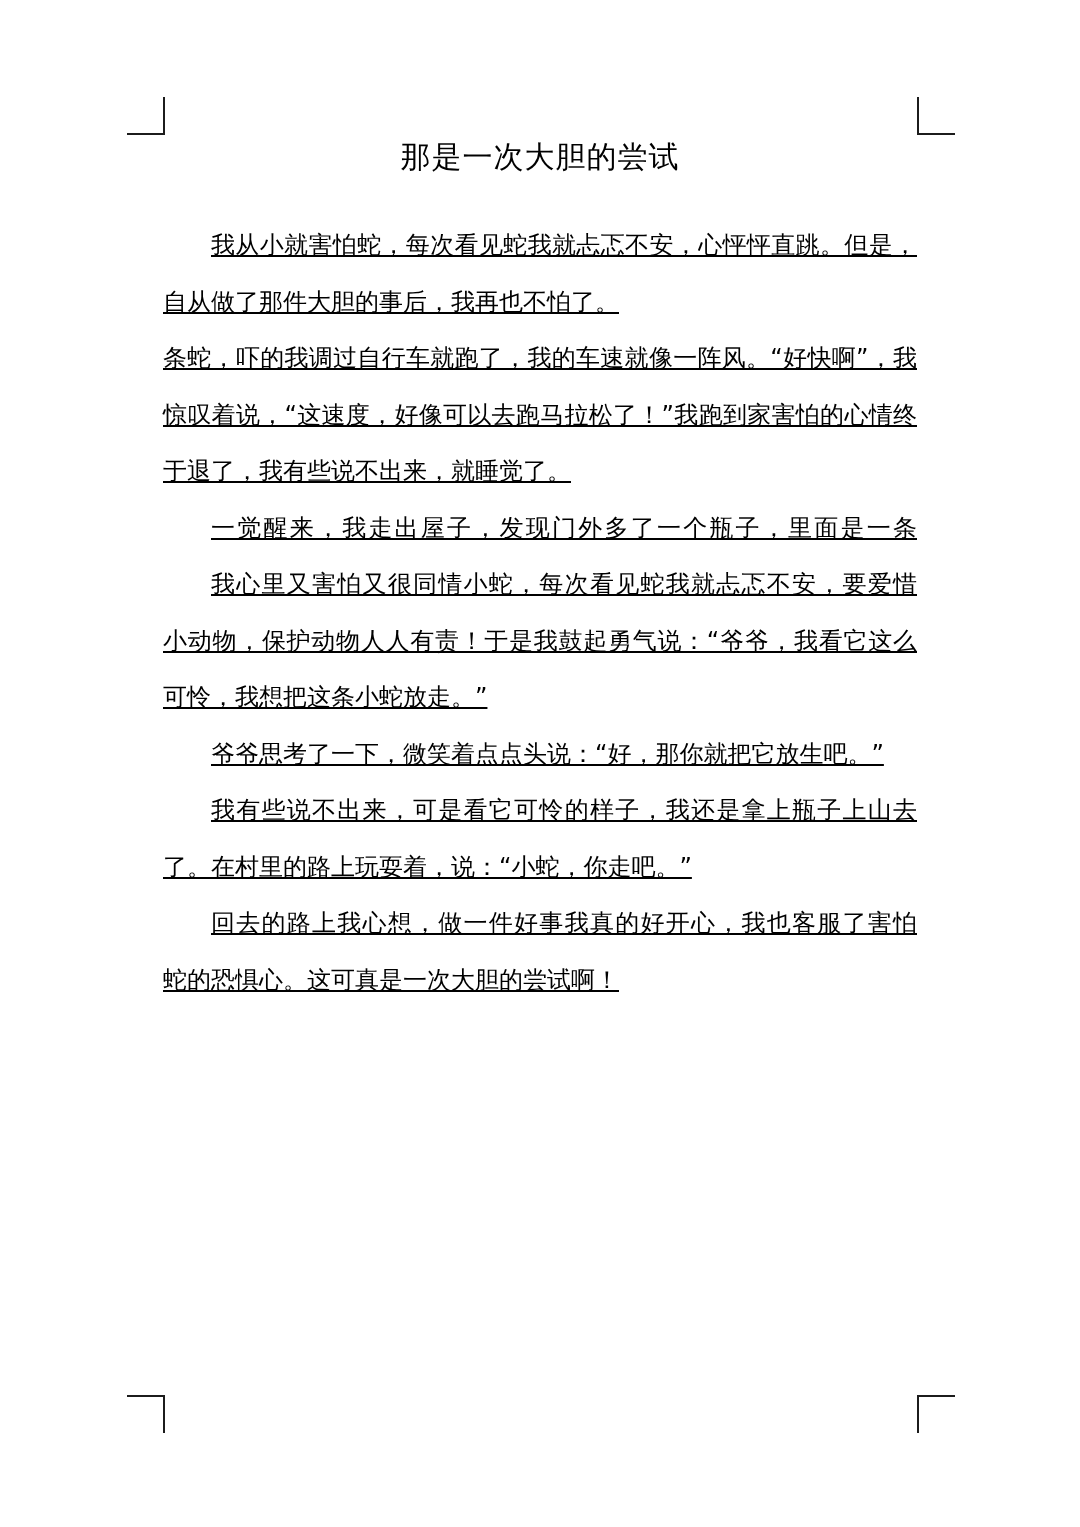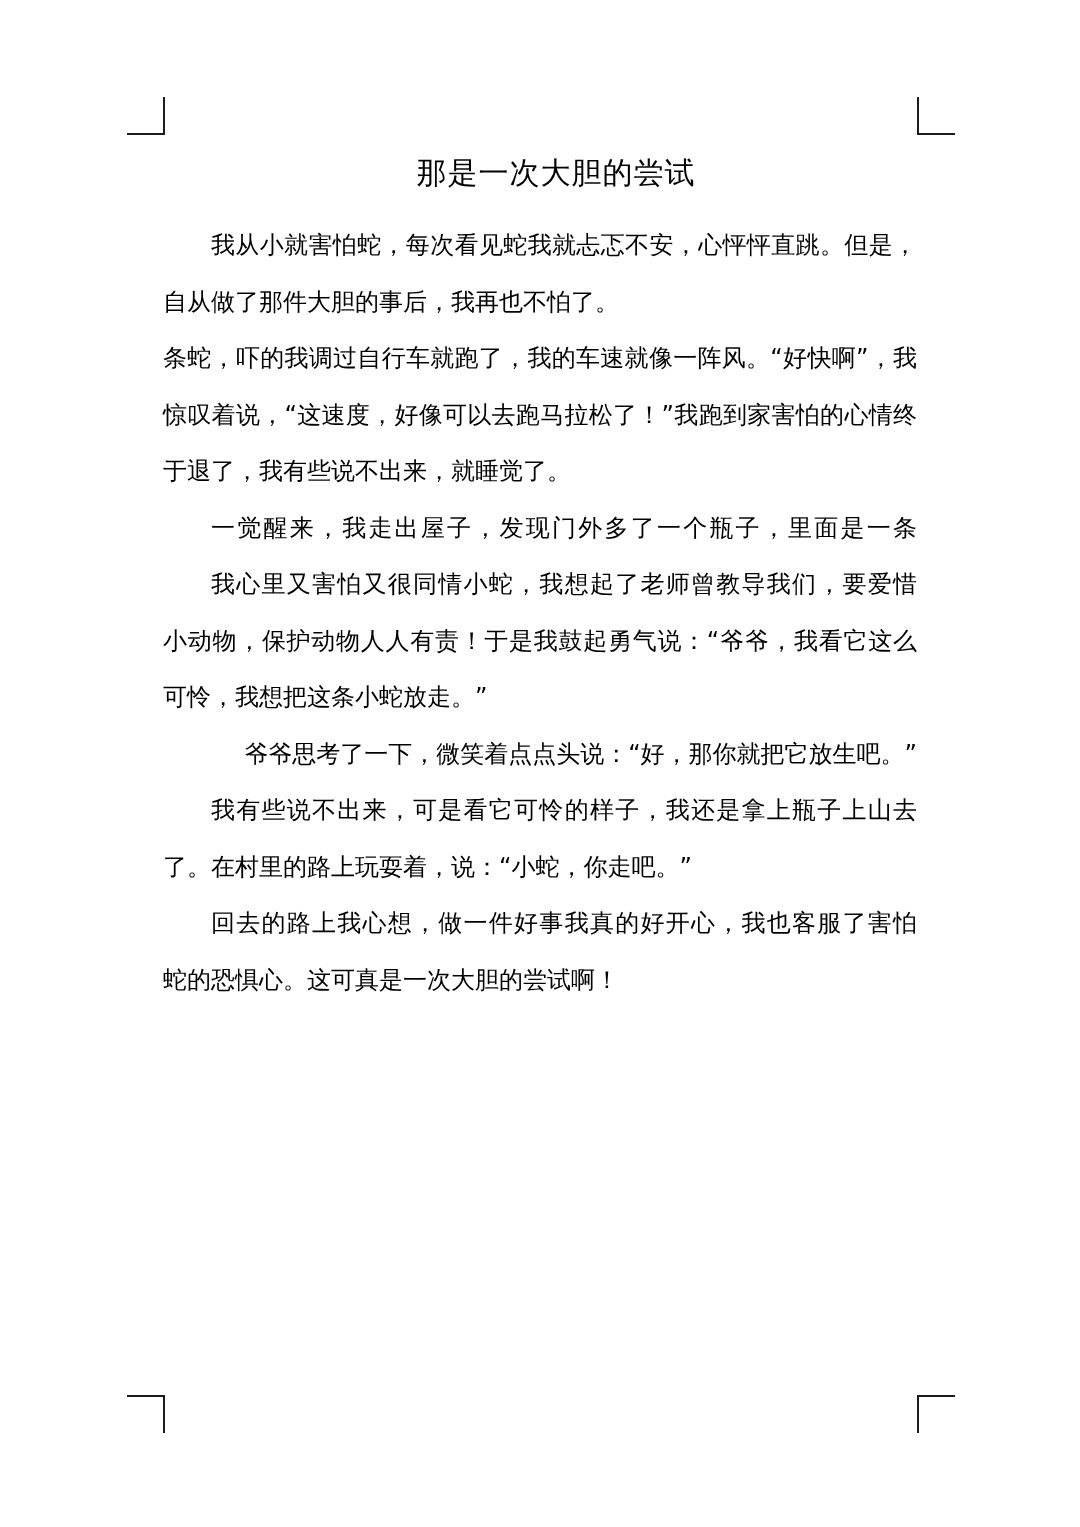--- a/index.html
+++ b/index.html
@@ -31,52 +31,52 @@
   .crop-mark.tl { left: 127px; top: 97px;  border-right: 2px solid #1c1c1c; border-bottom: 2px solid #1c1c1c; }
   .crop-mark.tr { left: 917px; top: 97px;  border-left: 2px solid #1c1c1c;  border-bottom: 2px solid #1c1c1c; }
   .crop-mark.bl { left: 127px; top: 1395px; border-right: 2px solid #1c1c1c; border-top: 2px solid #1c1c1c; }
   .crop-mark.br { left: 917px; top: 1395px; border-left: 2px solid #1c1c1c;  border-top: 2px solid #1c1c1c; }
 
   .title {
     position: absolute;
     left: 163px;
     top: 140px;
     width: 754px;
-    margin: 16px;
+    margin: 0;
     font-size: 30px;
     font-weight: normal;
     line-height: 34px;
     text-align: center;
     letter-spacing: 1px;
   }
   .content {
     position: absolute;
     left: 163px;
     top: 217px;
     width: 754px;
   }
   .para {
     margin: 0;
     padding: 0;
+    text-decoration: underline;
   }
   .line {
     display: block;
     font-size: 24px;
     line-height: 56.5px;
     white-space: nowrap;
     text-align: left;
   }
   .line.full {
     text-align: justify;
     text-align-last: justify;
     text-justify: inter-character;
   }
   .line.indent {
     text-indent: 48px;
-    text-align: right;
   }
 </style>
 </head>
 <body>
 
 <div class="page">
 
   <div class="crop-mark tl"></div>
   <div class="crop-mark tr"></div>
   <div class="crop-mark bl"></div>
@@ -96,21 +96,21 @@
       <span class="line full">惊叹着说，“这速度，好像可以去跑马拉松了！”我跑到家害怕的心情终</span>
       <span class="line">于退了，我有些说不出来，就睡觉了。</span>
     </p>
 
     <p class="para">
       <span class="line indent full">一觉醒来，我走出屋子，发现门外多了一个瓶子，里面是一条</span>
     </p>
 
 
     <p class="para">
-      <span class="line indent full">我心里又害怕又很同情小蛇，我想起了老师曾教导我们，要爱惜</span>
+      <span class="line indent full">我心里又害怕又很同情小蛇，每次看见蛇我就忐忑不安，要爱惜</span>
       <span class="line full">小动物，保护动物人人有责！于是我鼓起勇气说：“爷爷，我看它这么</span>
       <span class="line">可怜，我想把这条小蛇放走。”</span>
     </p>
 
     <p class="para">
       <span class="line indent">爷爷思考了一下，微笑着点点头说：“好，那你就把它放生吧。”</span>
     </p>
 
     <p class="para">
       <span class="line indent full">我有些说不出来，可是看它可怜的样子，我还是拿上瓶子上山去</span>

